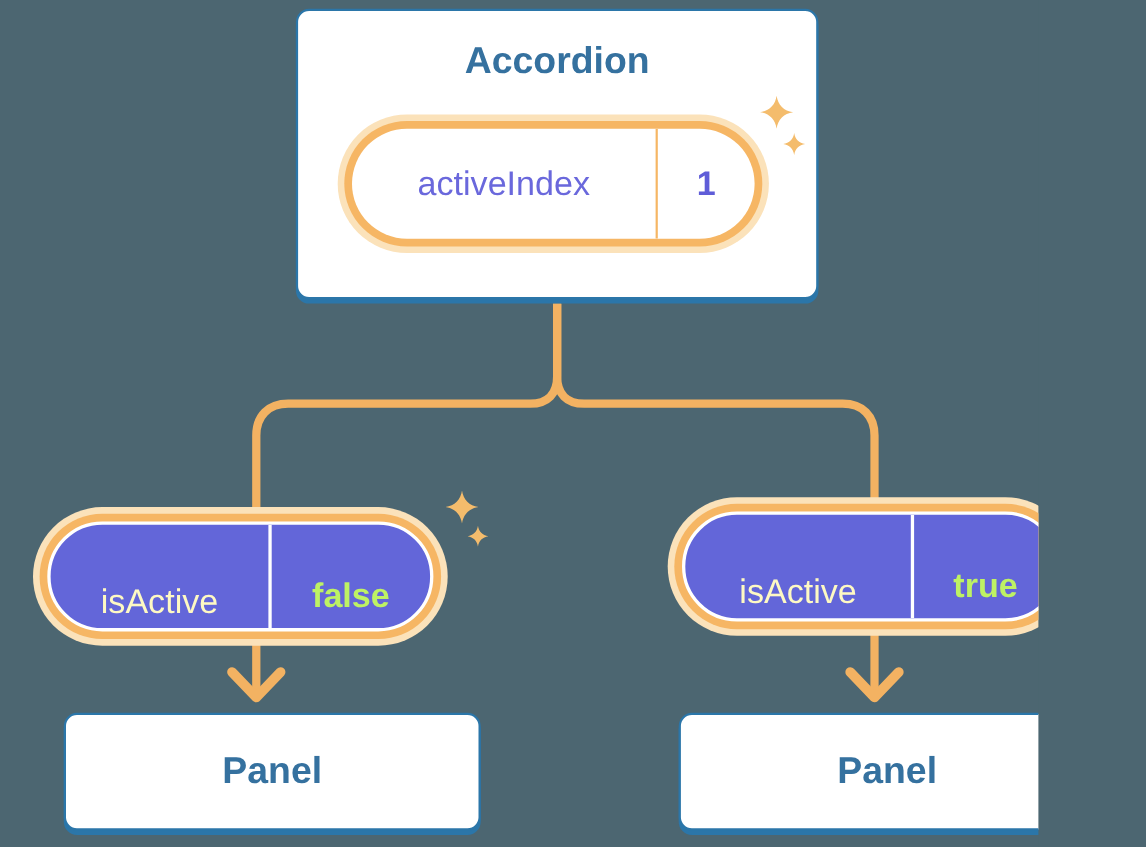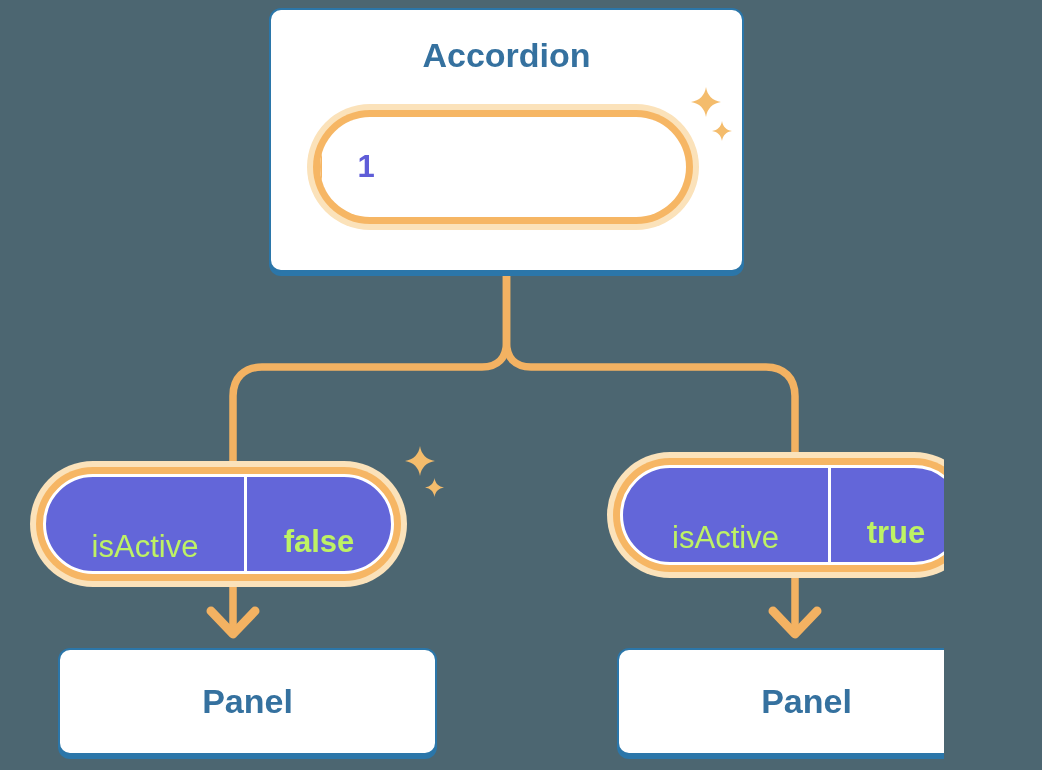--- a/index.html
+++ b/index.html
@@ -36,21 +36,21 @@
 
   
   .state-pill{left:36px;top:94px;width:392px;height:126px;}
   .state-pill .pill-body{background:#ffffff;}
   .state-pill .cell.label{flex:1;font-size:31px;color:#6a68dc;}
   .state-pill .divider{width:2px;background:#f6b664;}
   .state-pill .cell.value{width:88px;font-size:31px;font-weight:700;color:#5f5dd8;}
 
   
   .prop-pill .pill-body{background:#6366d9;border:3px solid #ffffff;}
-  .prop-pill .cell.label{flex:1;font-size:31px;color:#bef264;margin-top:46px;}
+  .prop-pill .cell.label{flex:1;font-size:31px;color:#fef9c3;margin-top:46px;}
   .prop-pill .divider{width:3px;background:#ffffff;}
   .prop-pill .cell.value{font-size:31px;font-weight:700;color:#bef264;margin-top:36px;}
   .prop-pill-left{left:30px;top:461px;width:377px;height:126px;}
   .prop-pill-left .cell.value{width:144px;}
   .prop-pill-right{left:607px;top:452px;width:370px;height:126px;}
   .prop-pill-right .cell.value{width:130px;}
 
   
   .panel{
     display:flex;align-items:center;justify-content:center;
@@ -83,20 +83,21 @@
       <path d="M773 611 L795 634 L817 611"></path>
     </g>
   </svg>
 
   <div class="card accordion-box">
     <div class="card-title">Accordion</div>
 
     <div class="pill-outer state-pill">
       <div class="pill-ring">
         <div class="pill-body">
+          <span class="cell label">activeIndex</span>
           <span class="divider"></span>
           <span class="cell value">1</span>
         </div>
       </div>
     </div>
   </div>
 
   <div class="pill-outer prop-pill prop-pill-left">
     <div class="pill-ring">
       <div class="pill-body">

